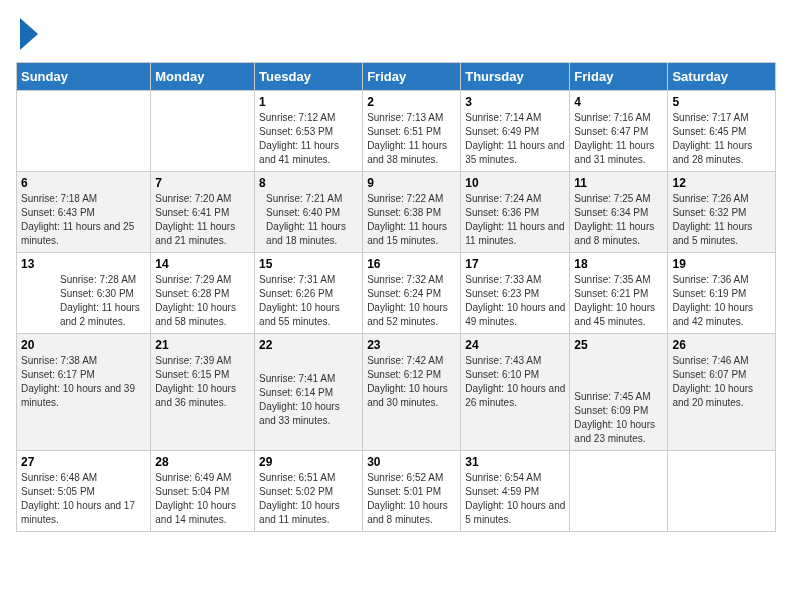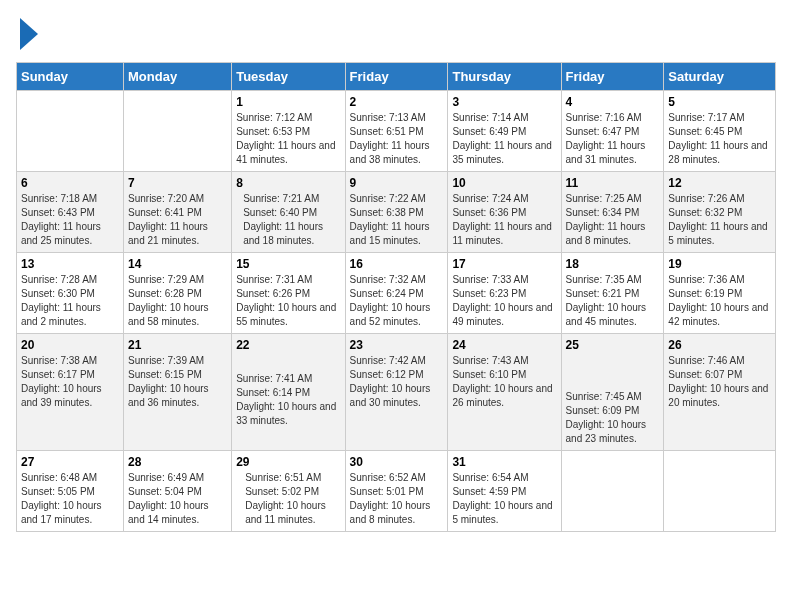--- a/index.html
+++ b/index.html
@@ -188,21 +188,21 @@
         <td>
           <span class="day-num">12</span>
           <div class="day-info" style="white-space: pre-line;">Sunrise: 7:26 AM
 Sunset: 6:32 PM
 Daylight: 11 hours and 5 minutes.</div>
         </td>
       </tr>
       <tr>
         <td>
           <span class="day-num">13</span>
-          <div class="day-info" style="white-space: pre-line;">Sunrise: 7:28 AM
+          <div class="day-info" style="white-space: pre-line; margin-left: 39px;">Sunrise: 7:28 AM
 Sunset: 6:30 PM
 Daylight: 11 hours and 2 minutes.</div>
         </td>
         <td>
           <span class="day-num">14</span>
           <div class="day-info" style="white-space: pre-line;">Sunrise: 7:29 AM
 Sunset: 6:28 PM
 Daylight: 10 hours and 58 minutes.</div>
         </td>
         <td>
@@ -288,21 +288,21 @@
 Daylight: 10 hours and 17 minutes.</div>
         </td>
         <td>
           <span class="day-num">28</span>
           <div class="day-info" style="white-space: pre-line;">Sunrise: 6:49 AM
 Sunset: 5:04 PM
 Daylight: 10 hours and 14 minutes.</div>
         </td>
         <td>
           <span class="day-num">29</span>
-          <div class="day-info" style="white-space: pre-line; margin-left: 9px;">Sunrise: 6:51 AM
+          <div class="day-info" style="white-space: pre-line;">Sunrise: 6:51 AM
 Sunset: 5:02 PM
 Daylight: 10 hours and 11 minutes.</div>
         </td>
         <td>
           <span class="day-num">30</span>
           <div class="day-info" style="white-space: pre-line;">Sunrise: 6:52 AM
 Sunset: 5:01 PM
 Daylight: 10 hours and 8 minutes.</div>
         </td>
         <td>

